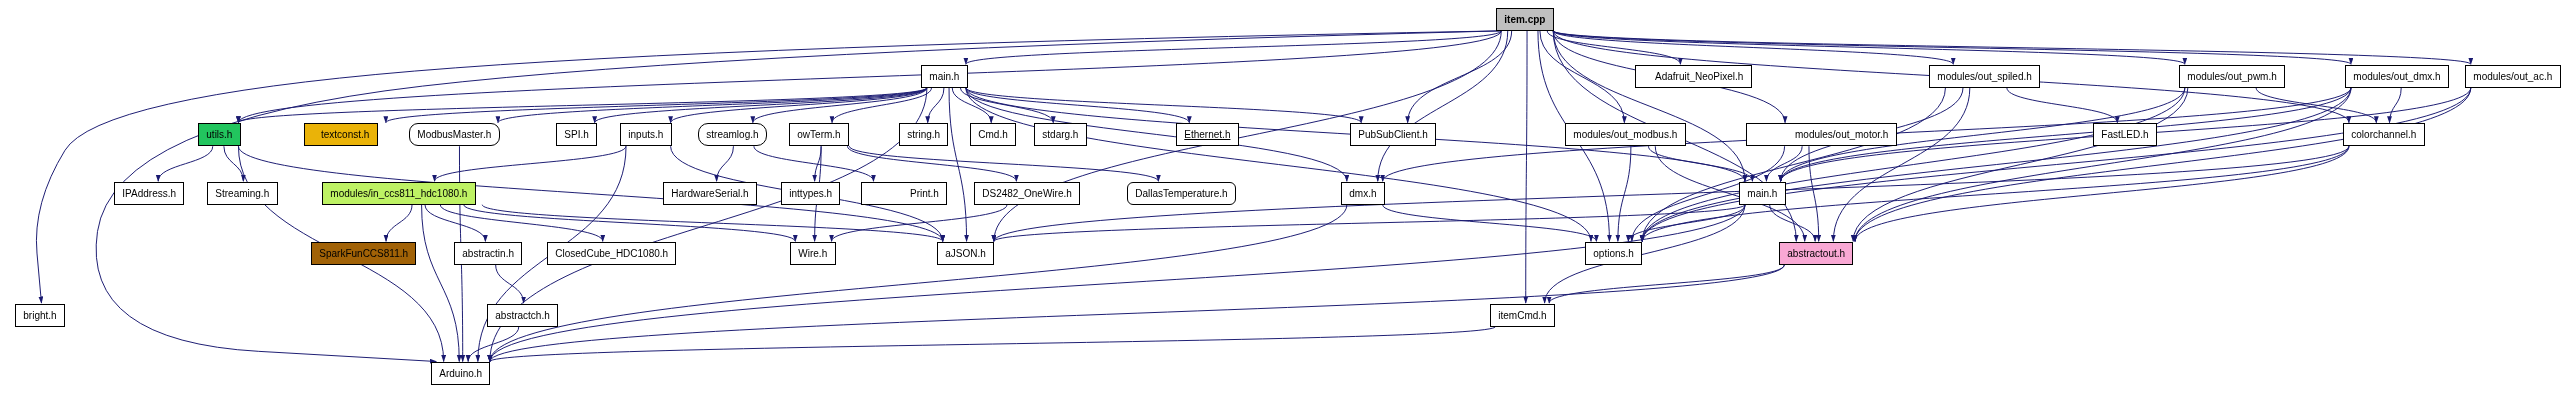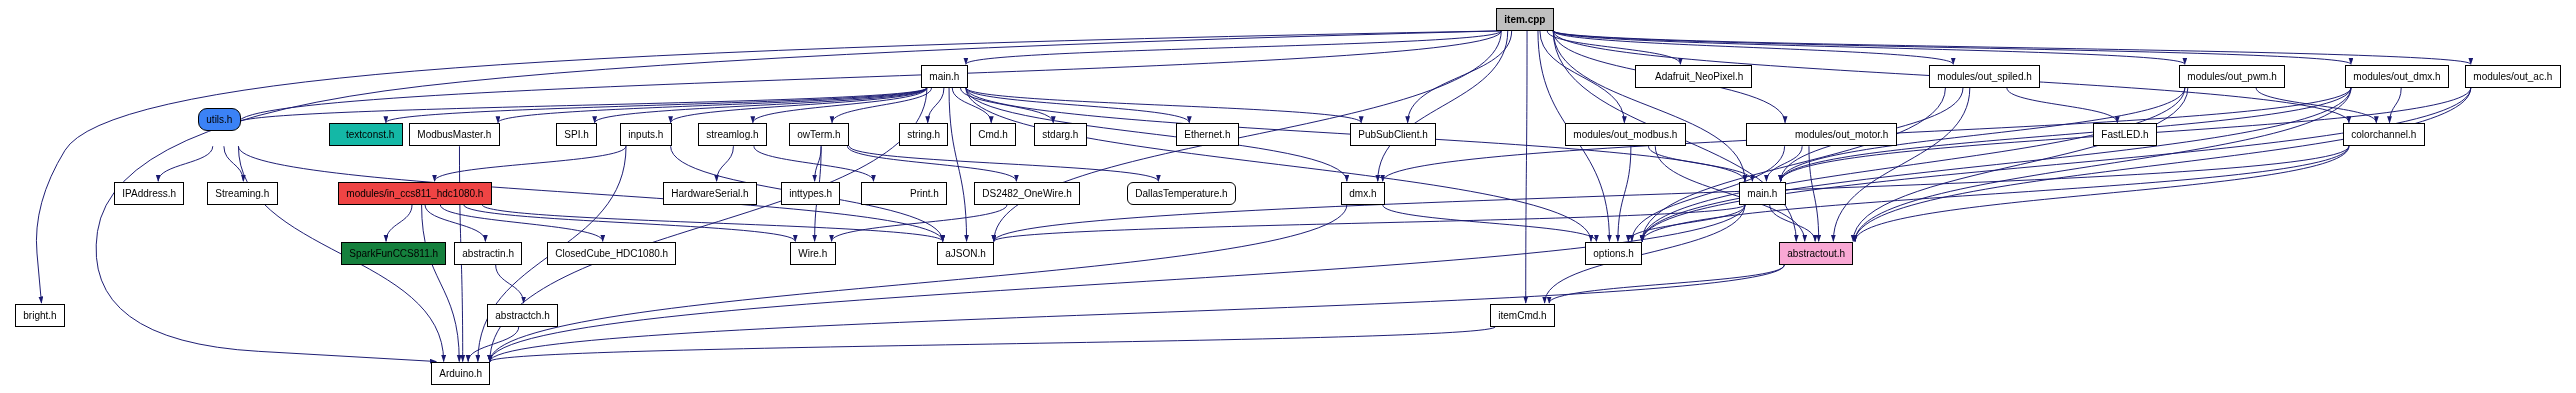--- a/index.html
+++ b/index.html
@@ -144,47 +144,47 @@
       <path d="M2196.8,180 C2196.8,238.5 2008.8,238.5 2008.8,297" fill="none" stroke="#191970" stroke-width="1.2" marker-end="url(#arrow)"></path>
       <path d="M2226.8,180 C2226.8,238.5 2238.8,238.5 2238.8,297" fill="none" stroke="#191970" stroke-width="1.2" marker-end="url(#arrow)"></path>
     </svg>
 <div class="node root" style="border-color: rgb(0, 0, 0); background: rgb(191, 191, 191); left: 1496px; top: 8.1px;">item.cpp</div>
     <div class="node" style="border-color: rgb(0, 0, 0); background: rgb(255, 255, 255); left: 921px; top: 65px;">main.h</div>
     <div class="node" style="border-color: rgb(0, 0, 0); background: rgb(255, 255, 255); left: 1635px; top: 65px; padding-left: 19px;">Adafruit_NeoPixel.h</div>
     <div class="node" style="border-color: rgb(0, 0, 0); background: rgb(255, 255, 255); left: 1929px; top: 65px;">modules/out_spiled.h</div>
     <div class="node" style="border-color: rgb(0, 0, 0); background: rgb(255, 255, 255); left: 2179px; top: 65px;">modules/out_pwm.h</div>
     <div class="node" style="border-color: rgb(0, 0, 0); background: rgb(255, 255, 255); left: 2345px; top: 65px;">modules/out_dmx.h</div>
     <div class="node" style="border-color: rgb(0, 0, 0); background: rgb(255, 255, 255); left: 2465px; top: 65px;">modules/out_ac.h</div>
-    <div class="node" style="border-color: rgb(0, 0, 0); background: #3b82f6; left: 198px; top: 108px; border-radius: 9px;">utils.h</div>
-    <div class="node" style="border-color: rgb(0, 0, 0); background: #14b8a6; left: 329px; top: 123px; padding-left: 16px;">textconst.h</div>
-    <div class="node" style="border-color: rgb(0, 0, 0); background: rgb(255, 255, 255); left: 409px; top: 123px;">ModbusMaster.h</div>
+    <div class="node" style="border-color: rgb(0, 0, 0); background: #22c55e; left: 198px; top: 123px;">utils.h</div>
+    <div class="node" style="border-color: rgb(0, 0, 0); background: #eab308; left: 304px; top: 123px; padding-left: 16px;">textconst.h</div>
+    <div class="node" style="border-color: rgb(0, 0, 0); background: rgb(255, 255, 255); left: 409px; top: 123px; border-radius: 9px;">ModbusMaster.h</div>
     <div class="node" style="border-color: rgb(0, 0, 0); background: rgb(255, 255, 255); left: 556px; top: 123px;">SPI.h</div>
     <div class="node" style="border-color: rgb(0, 0, 0); background: rgb(255, 255, 255); left: 620px; top: 123px;">inputs.h</div>
-    <div class="node" style="border-color: rgb(0, 0, 0); background: rgb(255, 255, 255); left: 698px; top: 123px;">streamlog.h</div>
+    <div class="node" style="border-color: rgb(0, 0, 0); background: rgb(255, 255, 255); left: 698px; top: 123px; border-radius: 10px;">streamlog.h</div>
     <div class="node" style="border-color: rgb(0, 0, 0); background: rgb(255, 255, 255); left: 789px; top: 123px;">owTerm.h</div>
     <div class="node" style="border-color: rgb(0, 0, 0); background: rgb(255, 255, 255); left: 899px; top: 123px;">string.h</div>
     <div class="node" style="border-color: rgb(0, 0, 0); background: rgb(255, 255, 255); left: 970px; top: 123px;">Cmd.h</div>
     <div class="node" style="border-color: rgb(0, 0, 0); background: rgb(255, 255, 255); left: 1034px; top: 123px;">stdarg.h</div>
-    <div class="node" style="border-color: rgb(0, 0, 0); background: rgb(255, 255, 255); left: 1176px; top: 123px;">Ethernet.h</div>
+    <div class="node" style="border-color: rgb(0, 0, 0); background: rgb(255, 255, 255); left: 1176px; top: 123px; text-decoration: underline;">Ethernet.h</div>
     <div class="node" style="border-color: rgb(0, 0, 0); background: rgb(255, 255, 255); left: 1350px; top: 123px;">PubSubClient.h</div>
     <div class="node" style="border-color: rgb(0, 0, 0); background: rgb(255, 255, 255); left: 1565px; top: 123px;">modules/out_modbus.h</div>
     <div class="node" style="border-color: rgb(0, 0, 0); background: rgb(255, 255, 255); left: 1746px; top: 123px; padding-left: 48px;">modules/out_motor.h</div>
     <div class="node" style="border-color: rgb(0, 0, 0); background: rgb(255, 255, 255); left: 2093px; top: 123px;">FastLED.h</div>
     <div class="node" style="border-color: rgb(0, 0, 0); background: rgb(255, 255, 255); left: 2343px; top: 123px;">colorchannel.h</div>
     <div class="node" style="border-color: rgb(0, 0, 0); background: rgb(255, 255, 255); left: 114px; top: 182px;">IPAddress.h</div>
     <div class="node" style="border-color: rgb(0, 0, 0); background: rgb(255, 255, 255); left: 207px; top: 182px;">Streaming.h</div>
-    <div class="node" style="border-color: rgb(0, 0, 0); background: #ef4444; left: 338px; top: 182px;">modules/in_ccs811_hdc1080.h</div>
+    <div class="node" style="border-color: rgb(0, 0, 0); background: #bef264; left: 322px; top: 182px;">modules/in_ccs811_hdc1080.h</div>
     <div class="node" style="border-color: rgb(0, 0, 0); background: rgb(255, 255, 255); left: 663px; top: 182px;">HardwareSerial.h</div>
     <div class="node" style="border-color: rgb(0, 0, 0); background: rgb(255, 255, 255); left: 781px; top: 182px;">inttypes.h</div>
     <div class="node" style="border-color: rgb(0, 0, 0); background: rgb(255, 255, 255); left: 861px; top: 182px; padding-left: 48px;">Print.h</div>
     <div class="node" style="border-color: rgb(0, 0, 0); background: rgb(255, 255, 255); left: 974px; top: 182px;">DS2482_OneWire.h</div>
     <div class="node" style="border-color: rgb(0, 0, 0); background: rgb(255, 255, 255); left: 1127px; top: 182px; border-radius: 6px;">DallasTemperature.h</div>
     <div class="node" style="border-color: rgb(0, 0, 0); background: rgb(255, 255, 255); left: 1341px; top: 182px;">dmx.h</div>
     <div class="node" style="border-color: rgb(0, 0, 0); background: rgb(255, 255, 255); left: 1739px; top: 182px;">main.h</div>
-    <div class="node" style="border-color: rgb(0, 0, 0); background: #15803d; left: 341px; top: 242px;">SparkFunCCS811.h</div>
+    <div class="node" style="border-color: rgb(0, 0, 0); background: #a16207; left: 311px; top: 242px;">SparkFunCCS811.h</div>
     <div class="node" style="border-color: rgb(0, 0, 0); background: rgb(255, 255, 255); left: 454px; top: 242px;">abstractin.h</div>
     <div class="node" style="border-color: rgb(0, 0, 0); background: rgb(255, 255, 255); left: 547px; top: 242px;">ClosedCube_HDC1080.h</div>
     <div class="node" style="border-color: rgb(0, 0, 0); background: rgb(255, 255, 255); left: 790px; top: 242px;">Wire.h</div>
     <div class="node" style="border-color: rgb(0, 0, 0); background: rgb(255, 255, 255); left: 937px; top: 242px;">aJSON.h</div>
     <div class="node" style="border-color: rgb(0, 0, 0); background: rgb(255, 255, 255); left: 1585px; top: 242px;">options.h</div>
     <div class="node" style="border-color: rgb(0, 0, 0); background: #f9a8d4; left: 1779px; top: 242px;">abstractout.h</div>
     <div class="node" style="border-color: rgb(0, 0, 0); background: rgb(255, 255, 255); left: 15px; top: 304px;">bright.h</div>
     <div class="node" style="border-color: rgb(0, 0, 0); background: rgb(255, 255, 255); left: 487px; top: 304px;">abstractch.h</div>
     <div class="node" style="border-color: rgb(0, 0, 0); background: rgb(255, 255, 255); left: 1490px; top: 304px;">itemCmd.h</div>
     <div class="node" style="border-color: rgb(0, 0, 0); background: rgb(255, 255, 255); left: 431px; top: 362px;">Arduino.h</div>

